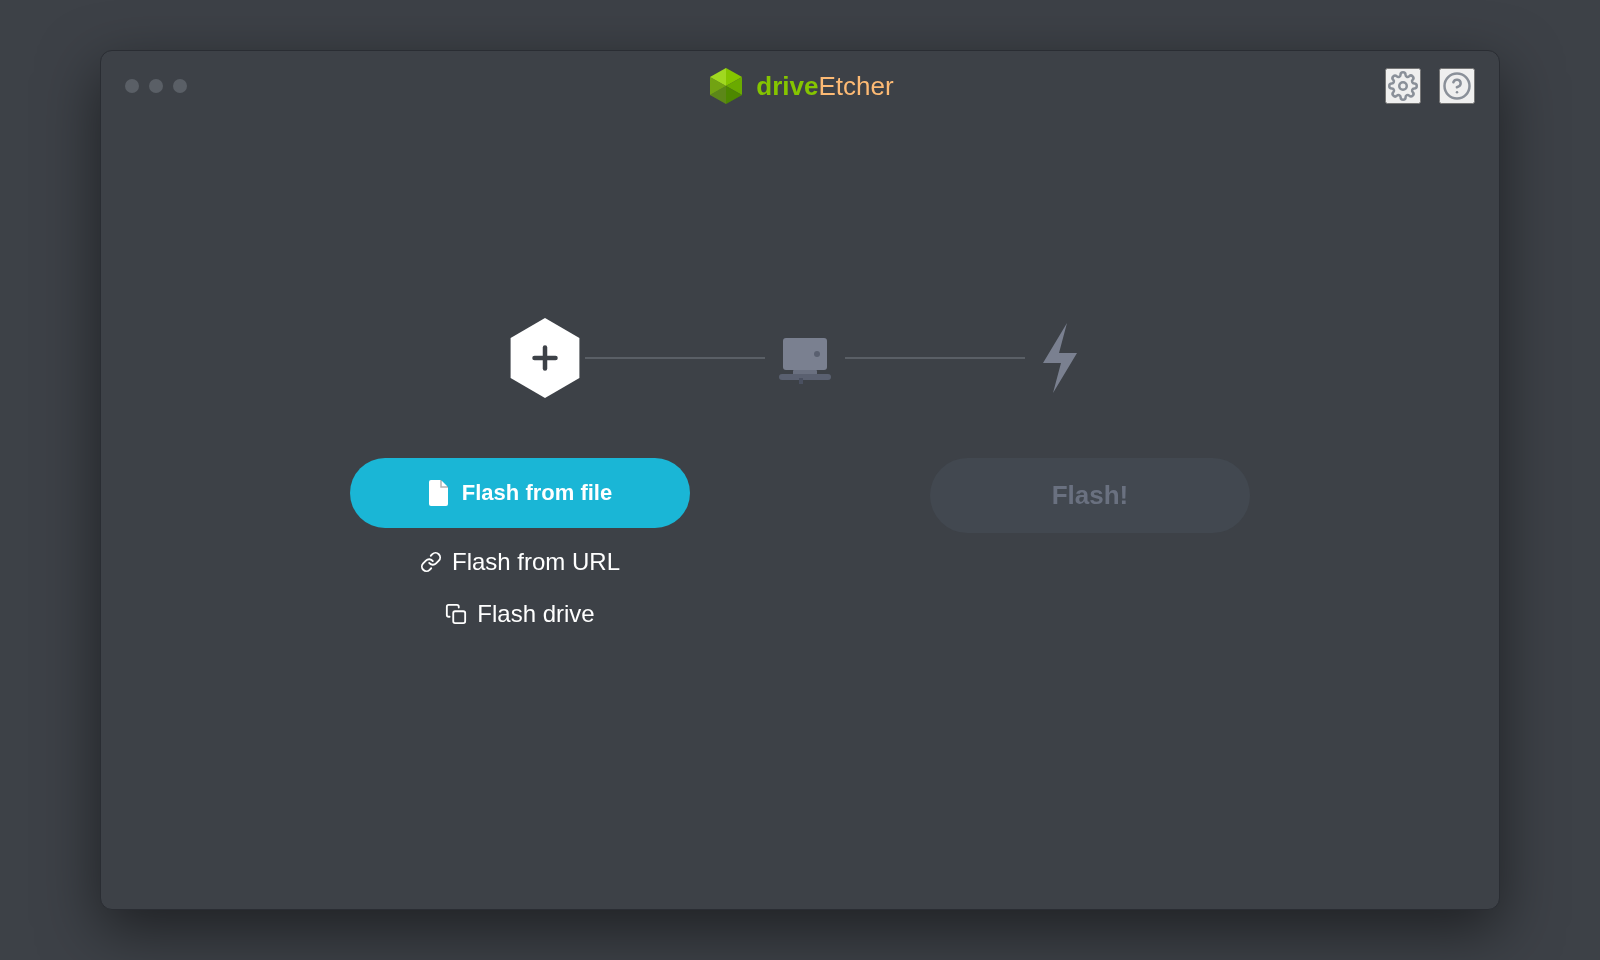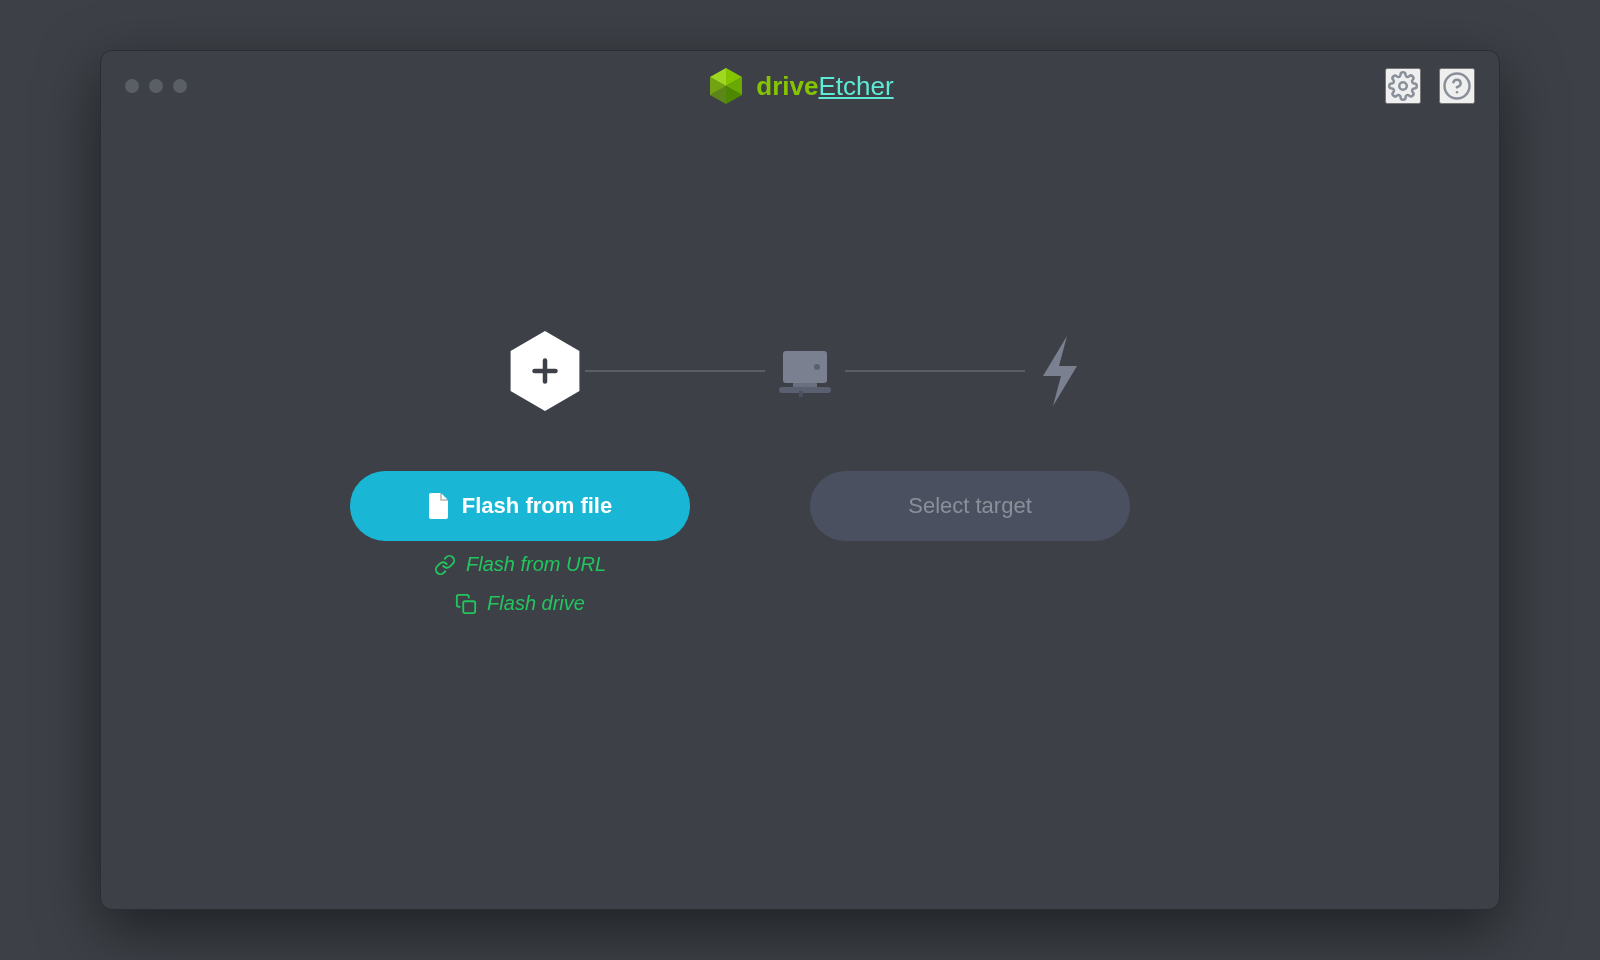--- a/index.html
+++ b/index.html
@@ -196,46 +196,45 @@
       padding: 22px 50px;
       cursor: pointer;
       width: 320px;
       justify-content: center;
     }
 
     .secondary-link {
       display: flex;
       align-items: center;
       gap: 10px;
-      color: #22c55e;
-      font-size: 20px;
+      color: #ffffff;
+      font-size: 24px;
       cursor: pointer;
       background: none;
       border: none;
       padding: 4px 0;
-      font-style: italic;
     }
 
     .secondary-link svg {
       width: 22px;
       height: 22px;
     }
 
     .three-cols {
       display: flex;
       align-items: flex-start;
       width: 900px;
       gap: 0;
     }
 
     .col-flash-file {
       display: flex;
       flex-direction: column;
       align-items: center;
-      gap: 8px;
+      gap: 16px;
       flex: 0 0 340px;
     }
 
     .col-select-target {
       flex: 0 0 320px;
       display: flex;
       align-items: center;
       justify-content: center;
     }
 
@@ -263,21 +262,21 @@
       <svg class="logo-icon" viewBox="0 0 40 40" xmlns="http://www.w3.org/2000/svg">
         <polygon points="20,2 36,11 36,29 20,38 4,29 4,11" fill="#85c500" opacity="0.15"></polygon>
         <polygon points="20,2 36,11 20,20" fill="#85c500"></polygon>
         <polygon points="20,20 36,11 36,29" fill="#6aaa00"></polygon>
         <polygon points="20,20 36,29 20,38" fill="#4d8800"></polygon>
         <polygon points="4,11 20,20 20,2" fill="#a0d820"></polygon>
         <polygon points="4,11 20,20 4,29" fill="#85c500" opacity="0.7"></polygon>
         <polygon points="4,29 20,38 20,20" fill="#6aaa00" opacity="0.6"></polygon>
       </svg>
       <div class="logo-text">
-        <span>drive</span><span style="color:#5eead4; font-weight:300;text-decoration:underline;">Etcher</span>
+        <span>drive</span><span style="color:#fdba74; font-weight:300;">Etcher</span>
       </div>
     </div>
 
     <div class="header-actions">
       <button class="header-icon-btn" title="Settings">
         <svg viewBox="0 0 24 24" fill="none" stroke="currentColor" stroke-width="2" stroke-linecap="round" stroke-linejoin="round">
           <circle cx="12" cy="12" r="3"></circle>
           <path d="M19.4 15a1.65 1.65 0 0 0 .33 1.82l.06.06a2 2 0 0 1-2.83 2.83l-.06-.06a1.65 1.65 0 0 0-1.82-.33 1.65 1.65 0 0 0-1 1.51V21a2 2 0 0 1-4 0v-.09A1.65 1.65 0 0 0 9 19.4a1.65 1.65 0 0 0-1.82.33l-.06.06a2 2 0 0 1-2.83-2.83l.06-.06A1.65 1.65 0 0 0 4.68 15a1.65 1.65 0 0 0-1.51-1H3a2 2 0 0 1 0-4h.09A1.65 1.65 0 0 0 4.6 9a1.65 1.65 0 0 0-.33-1.82l-.06-.06a2 2 0 0 1 2.83-2.83l.06.06A1.65 1.65 0 0 0 9 4.68a1.65 1.65 0 0 0 1-1.51V3a2 2 0 0 1 4 0v.09a1.65 1.65 0 0 0 1 1.51 1.65 1.65 0 0 0 1.82-.33l.06-.06a2 2 0 0 1 2.83 2.83l-.06.06A1.65 1.65 0 0 0 19.4 9a1.65 1.65 0 0 0 1.51 1H21a2 2 0 0 1 0 4h-.09a1.65 1.65 0 0 0-1.51 1z"></path>
         </svg>
       </button>
@@ -349,24 +348,24 @@
           <svg viewBox="0 0 24 24" fill="none" stroke="currentColor" stroke-width="2" stroke-linecap="round" stroke-linejoin="round">
             <rect x="9" y="9" width="13" height="13" rx="2" ry="2"></rect>
             <path d="M5 15H4a2 2 0 0 1-2-2V4a2 2 0 0 1 2-2h9a2 2 0 0 1 2 2v1"></path>
           </svg>
           <span>Flash drive</span>
         </button>
       </div>
 
       <div style="flex:1"></div>
 
-      <div class="col-select-target">
-        <button class="select-target-btn">
-          <span>Select target</span>
+
+      <div style="flex:1"></div>
+
+      <div class="col-flash">
+        <button class="flash-btn">
+          <span>Flash!</span>
         </button>
       </div>
-
-      <div style="flex:1"></div>
-
 
     </div>
   </div>
 </div>
 
 </body></html>

